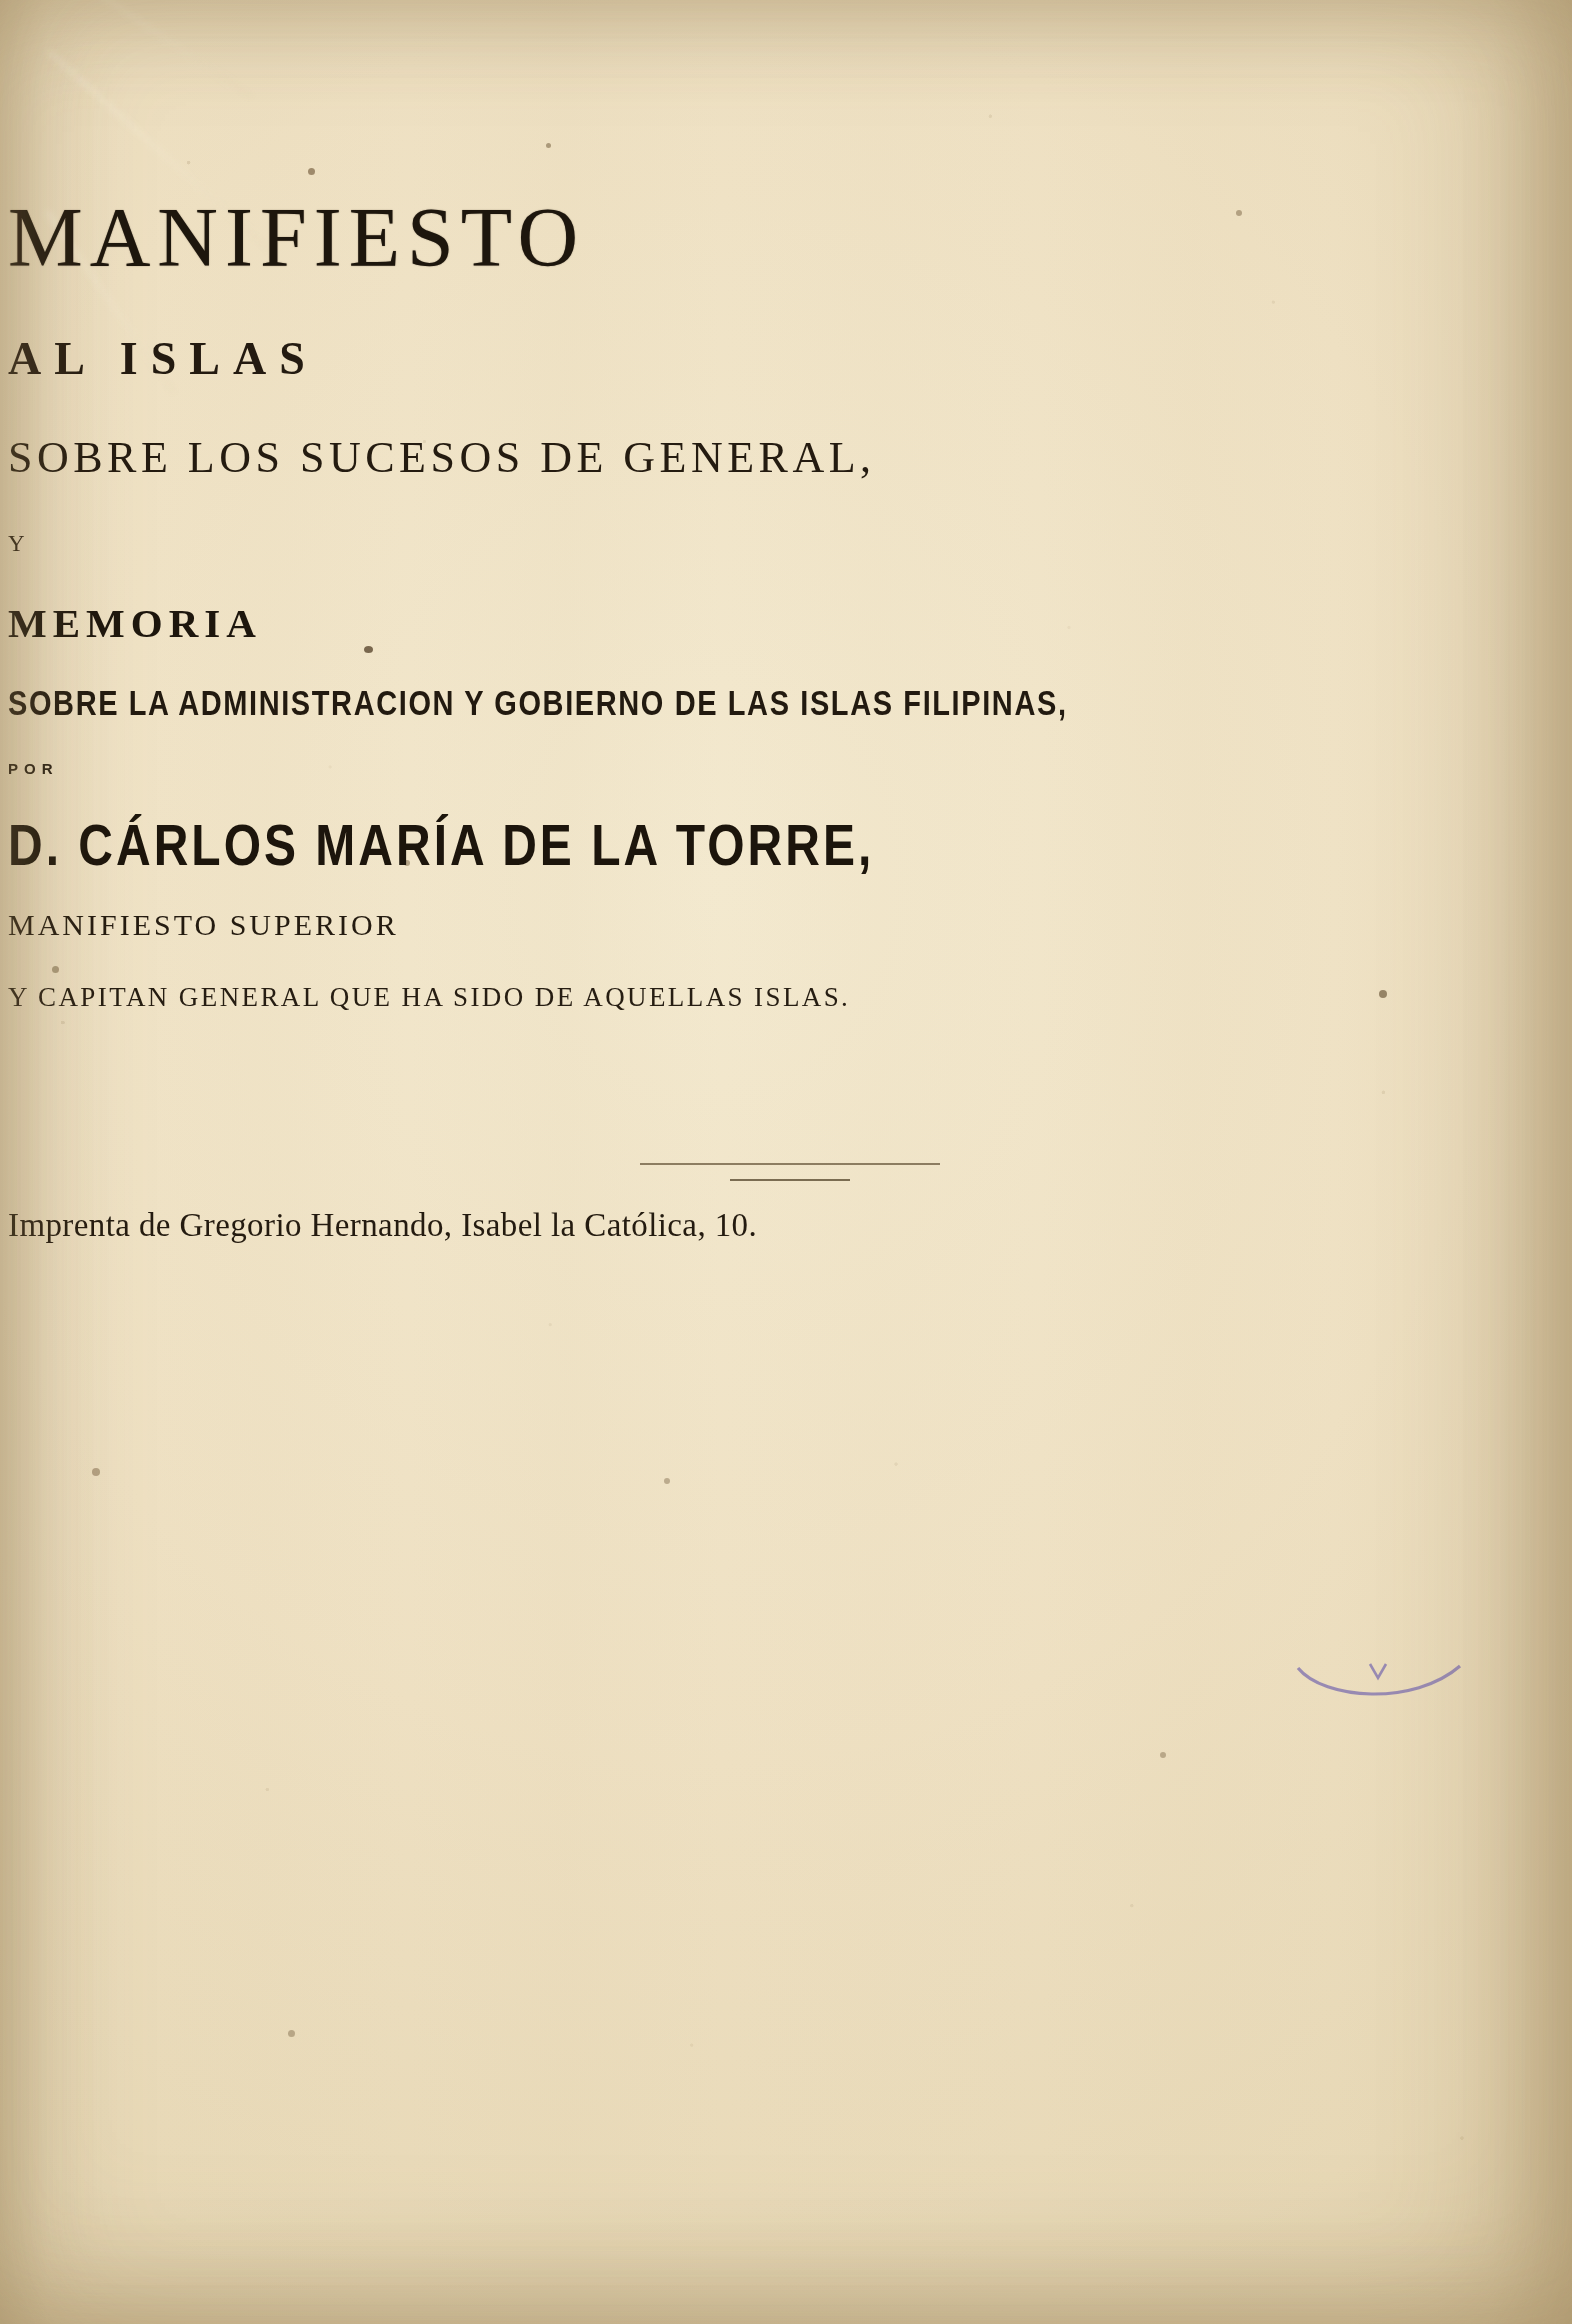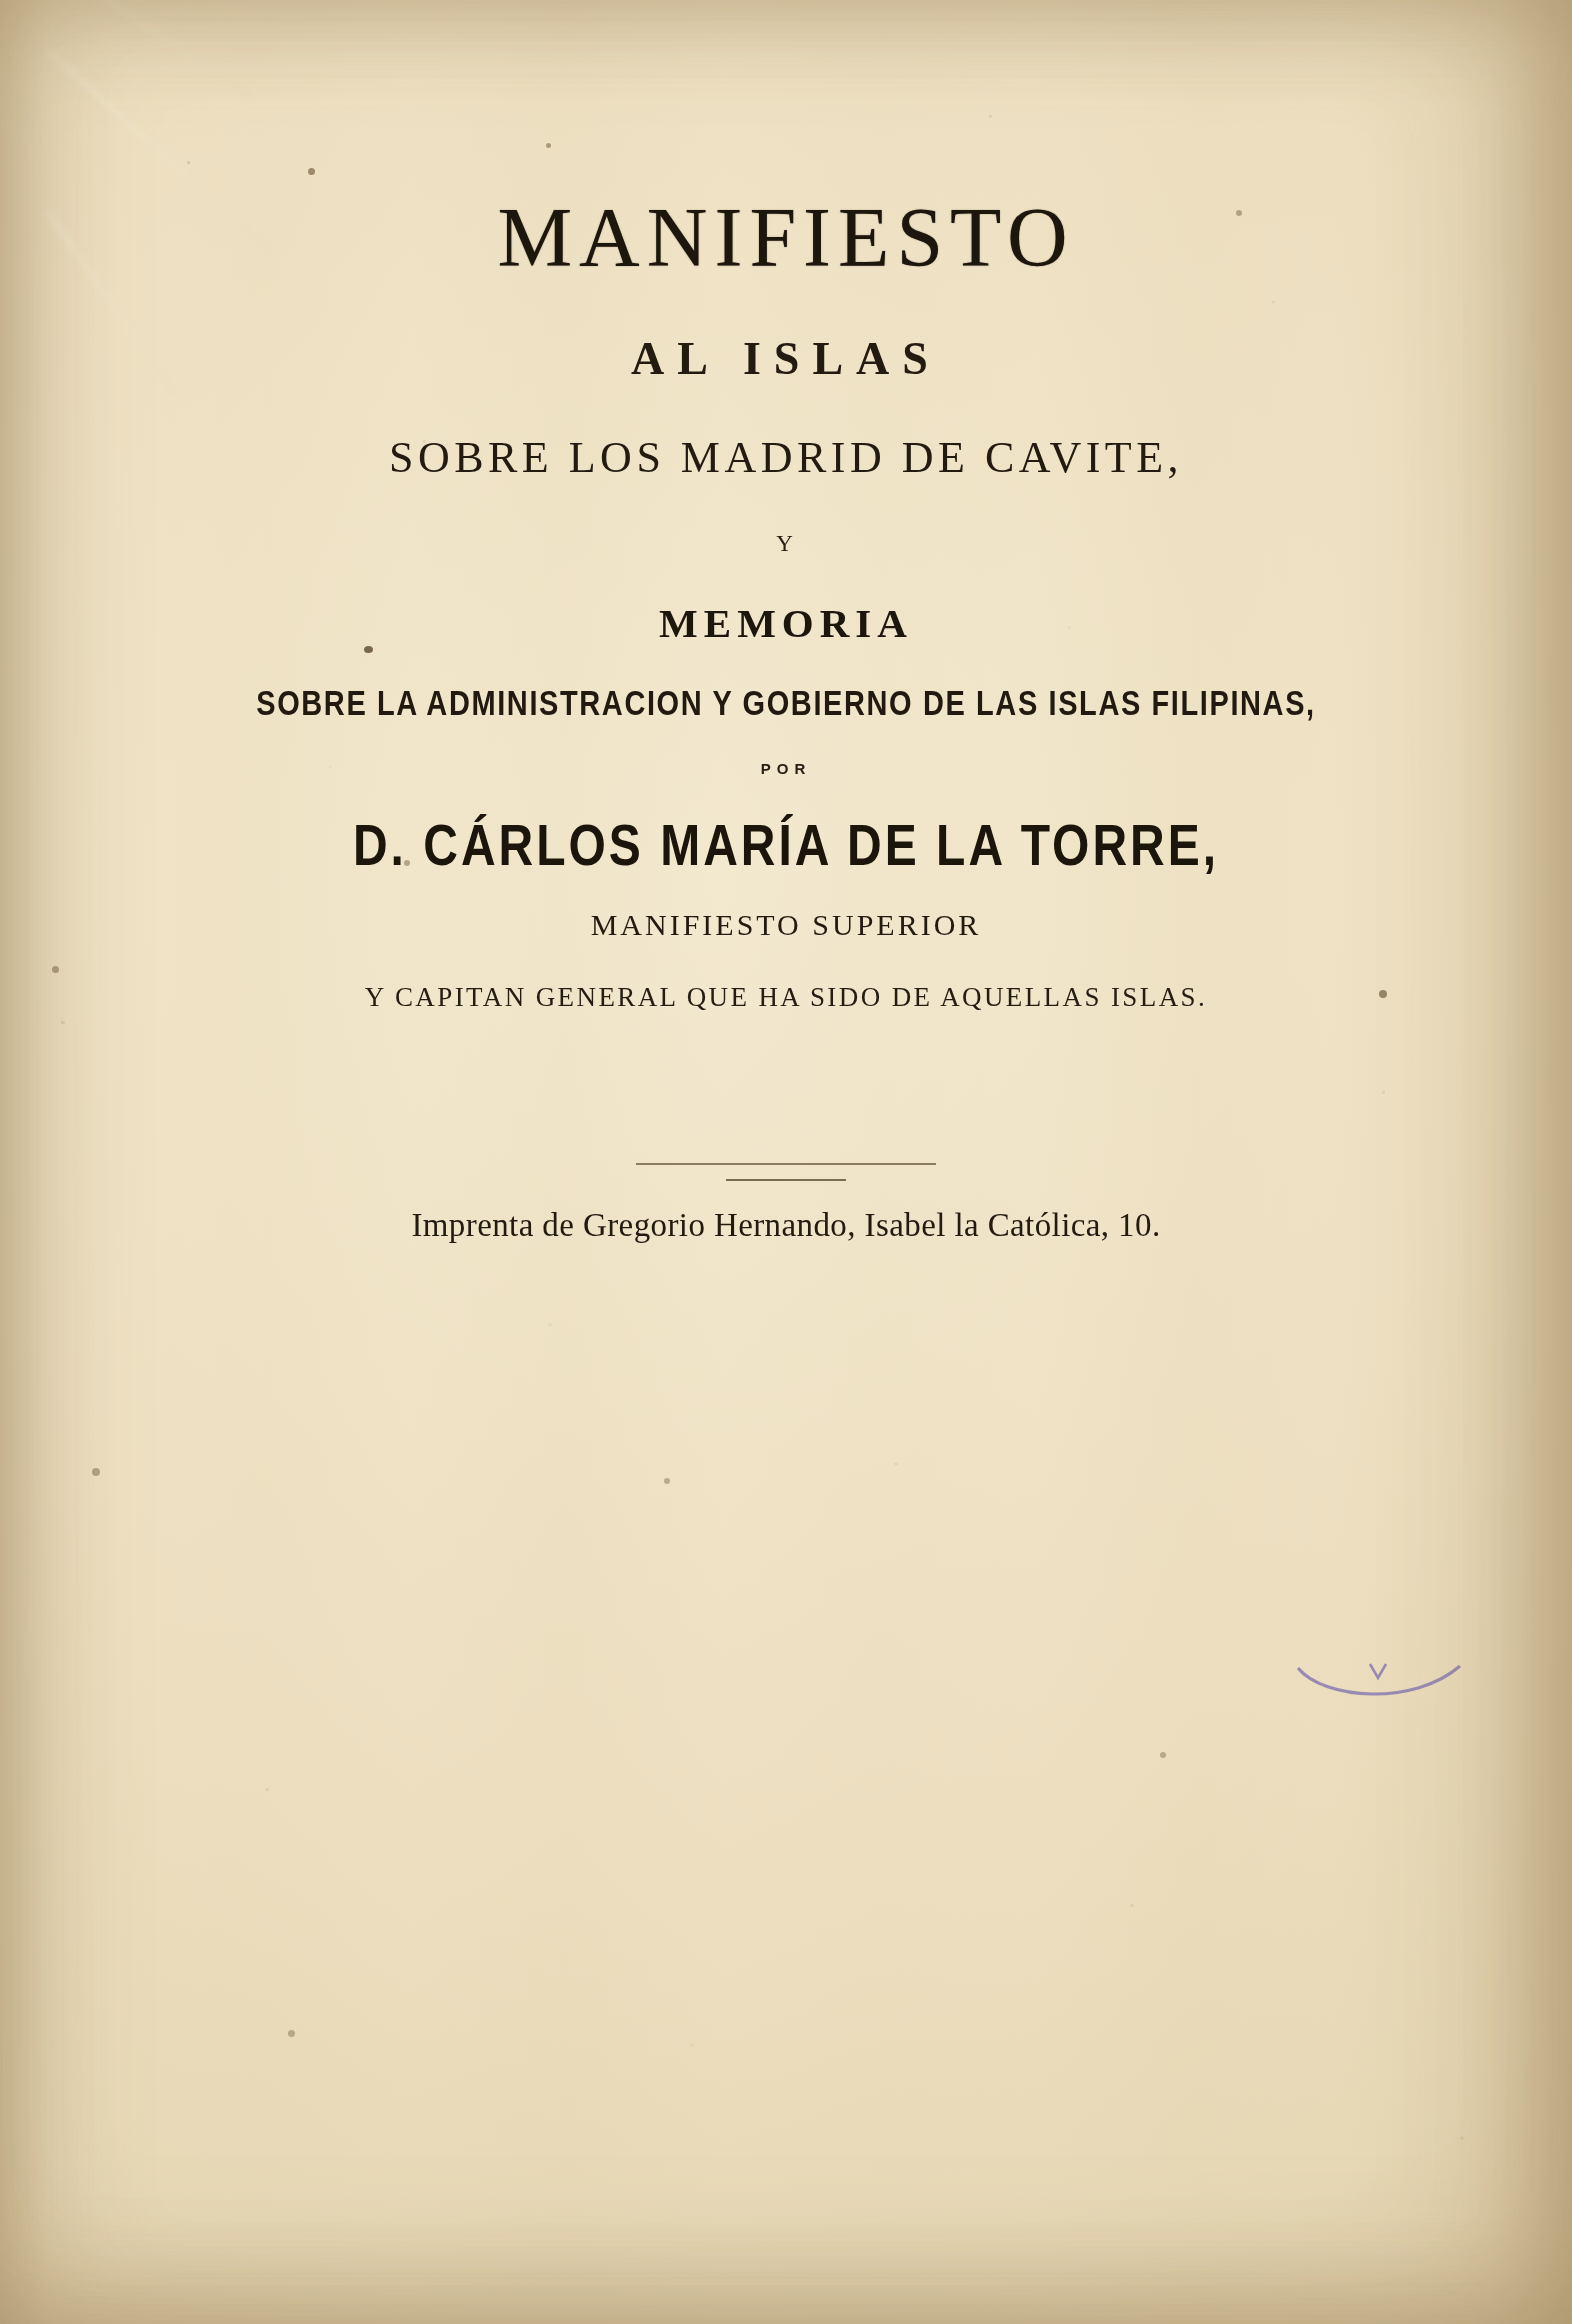--- a/index.html
+++ b/index.html
@@ -84,23 +84,22 @@
   .crease {
     position: absolute;
     pointer-events: none;
     background: linear-gradient(90deg, rgba(255,250,235,0.55), rgba(180,155,110,0.08));
     filter: blur(3px);
   }
 
   
   .content {
     position: absolute;
-    left: 0; right: 0;
+    left: 8px; right: 0;
     top: 0;
-    text-align: center;
     color: #241b10;
   }
 
   .t-main {
     margin-top: 196px;
     font-family: "Liberation Serif", serif;
     font-size: 84px;
     letter-spacing: 7px;
     line-height: 1;
     color: #1d160d;
@@ -241,21 +240,21 @@
   <div class="crease" style="left:40px; top:30px; width:230px; height:3px; transform:rotate(34deg);"></div>
   <div class="crease" style="left:10px; top:150px; width:300px; height:3px; transform:rotate(42deg);"></div>
   <div class="crease" style="left:0px; top:300px; width:220px; height:3px; transform:rotate(55deg);"></div>
 
   <div class="content">
 
     <div class="t-main">MANIFIESTO</div>
 
     <div class="t-sub1">AL ISLAS</div>
 
-    <div class="t-sub2">SOBRE LOS MADRID DE CAVITE,</div>
+    <div class="t-sub2">SOBRE LOS SUCESOS DE GENERAL,</div>
 
     <div class="t-y">Y</div>
 
     <div class="t-memoria">MEMORIA</div>
 
     <div class="t-sub3">SOBRE LA ADMINISTRACION Y GOBIERNO DE LAS ISLAS FILIPINAS,</div>
 
     <div class="t-por">POR</div>
 
     <div class="t-author">D. CÁRLOS MARÍA DE LA TORRE,</div>

